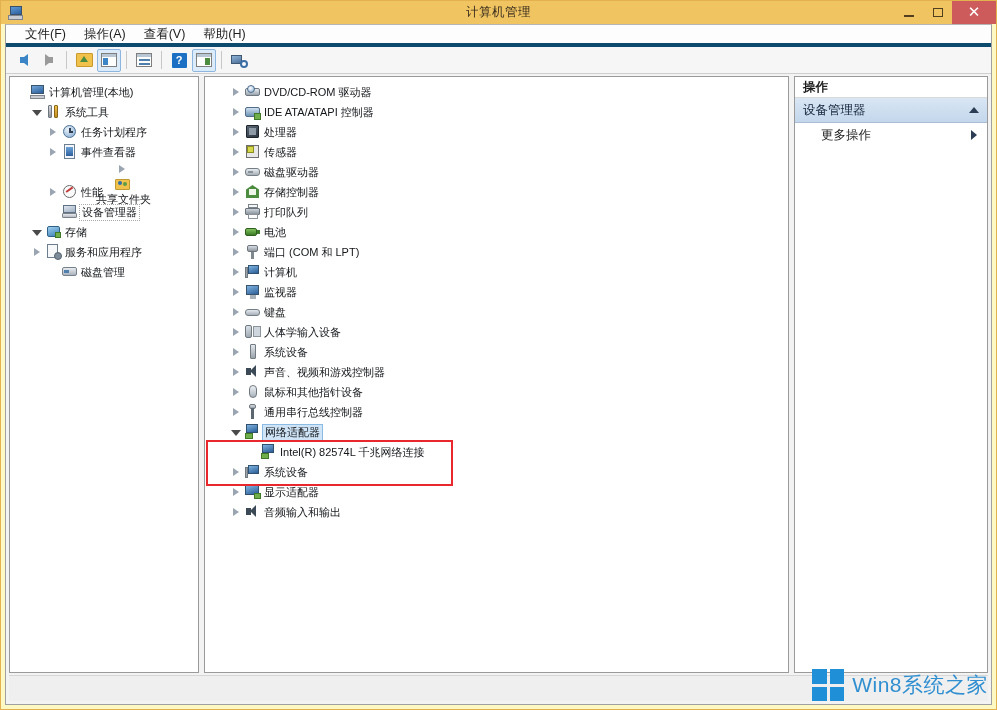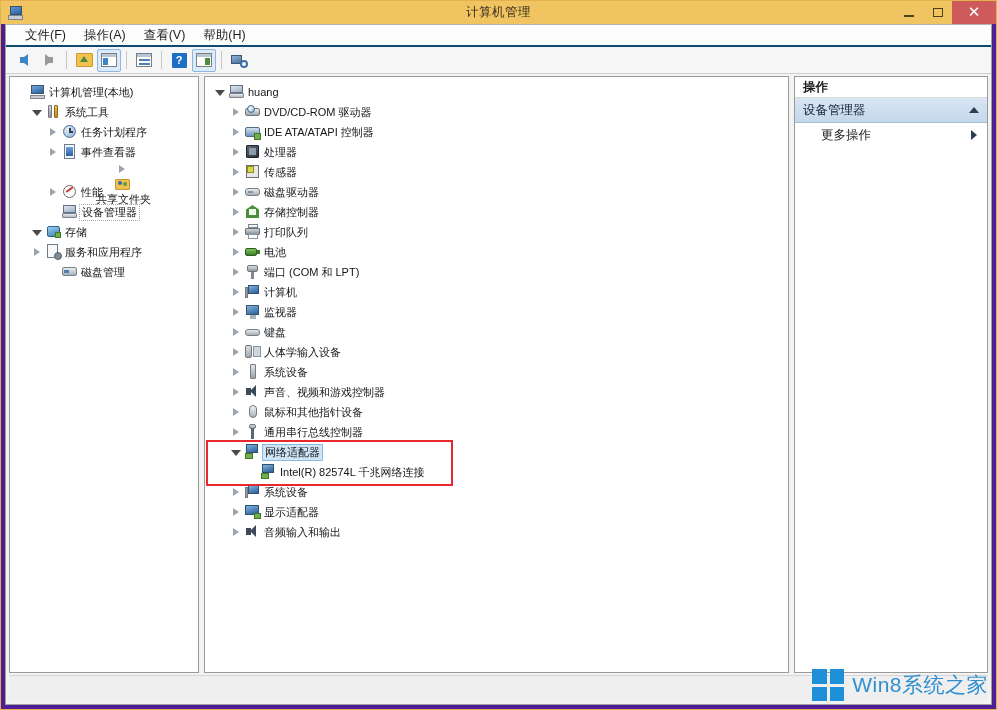--- a/index.html
+++ b/index.html
@@ -8,21 +8,21 @@
     width: 997px; height: 710px;
     overflow: hidden;
     font-family: "Liberation Sans", "DejaVu Sans", sans-serif;
   }
   body { background: #edbd5c; }
 
   
   #window {
     position: relative;
     width: 997px; height: 710px;
-    background: #4c1d95;
+    background: #fef9c3;
     border: 1px solid #e3b24f;
     display: flex; flex-direction: column;
   }
 
   
   #titlebar {
     height: 23px; min-height: 23px;
     position: relative;
     display: flex; align-items: center;
     background: #f0c561;
@@ -91,21 +91,21 @@
     display: flex; flex-direction: column;
     overflow: hidden;
   }
 
   
   #menubar {
     height: 22px; min-height: 22px;
     background: #fdfdfd;
     display: flex; align-items: center;
     padding-left: 10px;
-    border-bottom: 2px solid #0c4a6e;
+    border-bottom: 4px solid #0c4a6e;
   }
   .menu-item {
     font-size: 12.5px;
     color: #1d1d1d;
     padding: 2px 9px;
     cursor: default;
   }
 
   
   #toolbar {
@@ -625,30 +625,20 @@
               </span>
               <span class="rowlabel">磁盘管理</span>
             </div>
           </div>
       </div>
 
       <div class="splitter"></div>
 
       <div class="pane" id="pane-center">
         <div class="tree" id="device-tree">
-            <div class="row" style="padding-left: 8px;">
-              <span class="twisty">
-                <span class="tri-o"></span>
-              </span>
-              <span class="ic ic-devmgr">
-                <span class="m"></span>
-                <span class="b"></span>
-              </span>
-              <span class="rowlabel">huang</span>
-            </div>
             <div class="row" style="padding-left: 24px;">
               <span class="twisty">
                 <span class="tri-c"></span>
               </span>
               <span class="ic ic-dvd">
                 <span class="d"></span>
                 <span class="c"></span>
               </span>
               <span class="rowlabel">DVD/CD-ROM 驱动器</span>
             </div>

